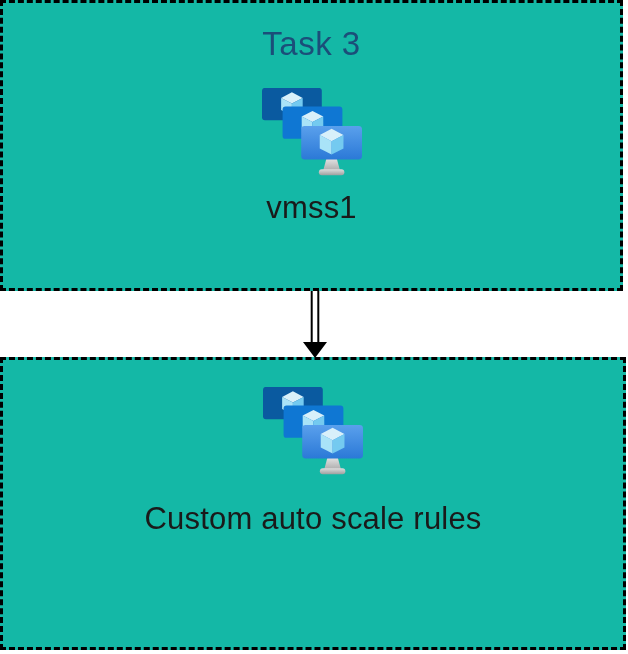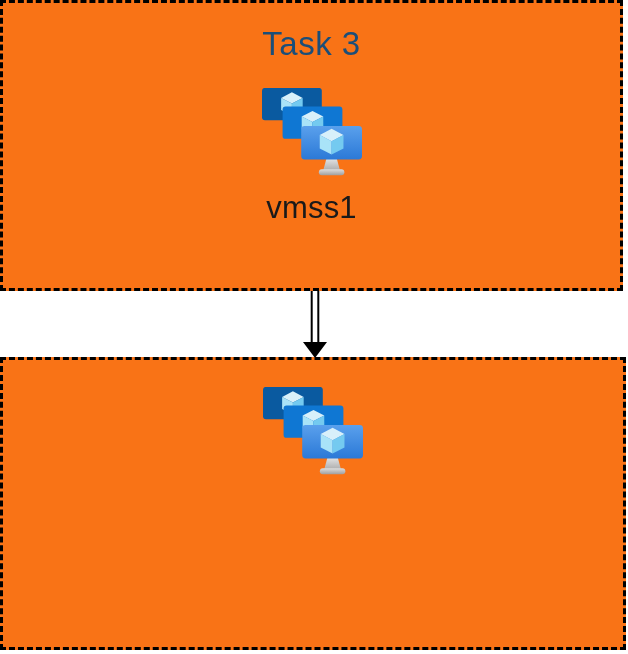--- a/index.html
+++ b/index.html
@@ -12,21 +12,21 @@
     position: relative;
     width: 628px;
     height: 654px;
     background: #ffffff;
     overflow: hidden;
   }
   .task-box {
     position: absolute;
     box-sizing: border-box;
     border: 3px dashed #000000;
-    background: #f97316;
+    background: #14b8a6;
     display: flex;
     flex-direction: column;
     align-items: center;
   }
   .box-top {
     left: 0;
     top: 0;
     width: 623px;
     height: 291px;
   }
@@ -127,15 +127,16 @@
   <svg class="connector" viewBox="0 0 628 67">
     <line x1="311.7" y1="0" x2="311.7" y2="54" stroke="#000000" stroke-width="2"></line>
     <line x1="318.3" y1="0" x2="318.3" y2="54" stroke="#000000" stroke-width="2"></line>
     <polygon points="303,51 327,51 315,67" fill="#000000"></polygon>
   </svg>
 
   <section class="task-box box-bottom">
     <svg class="vmss-icon" viewBox="0 0 102 90">
       <use href="#vmss-symbol" width="102" height="90"></use>
     </svg>
+    <div class="node-label first">Custom auto scale rules</div>
   </section>
 
 </div>
 
 </body></html>

